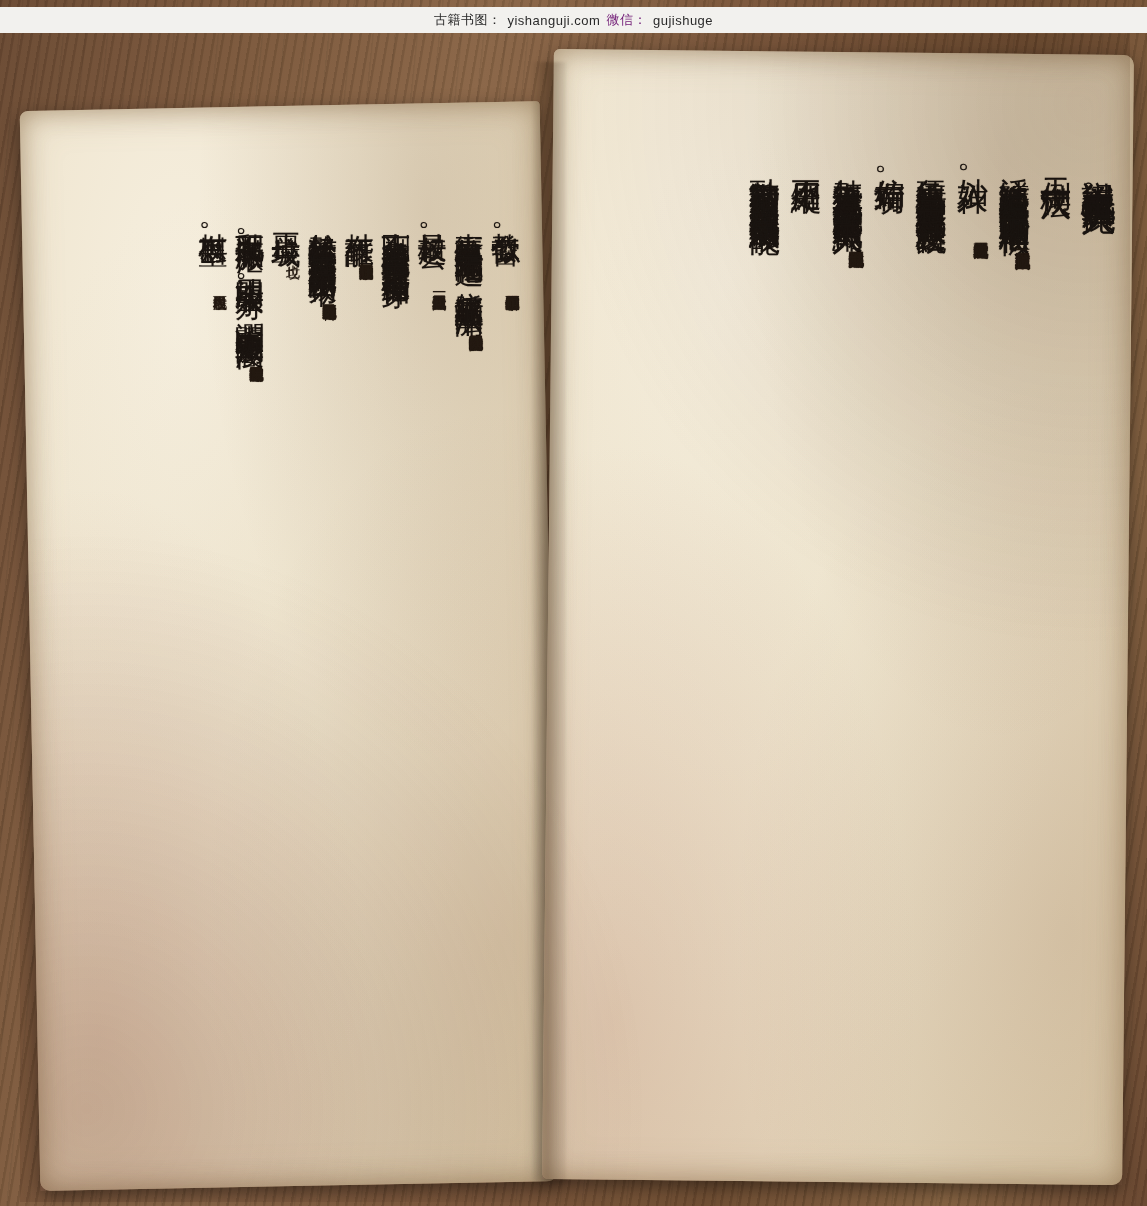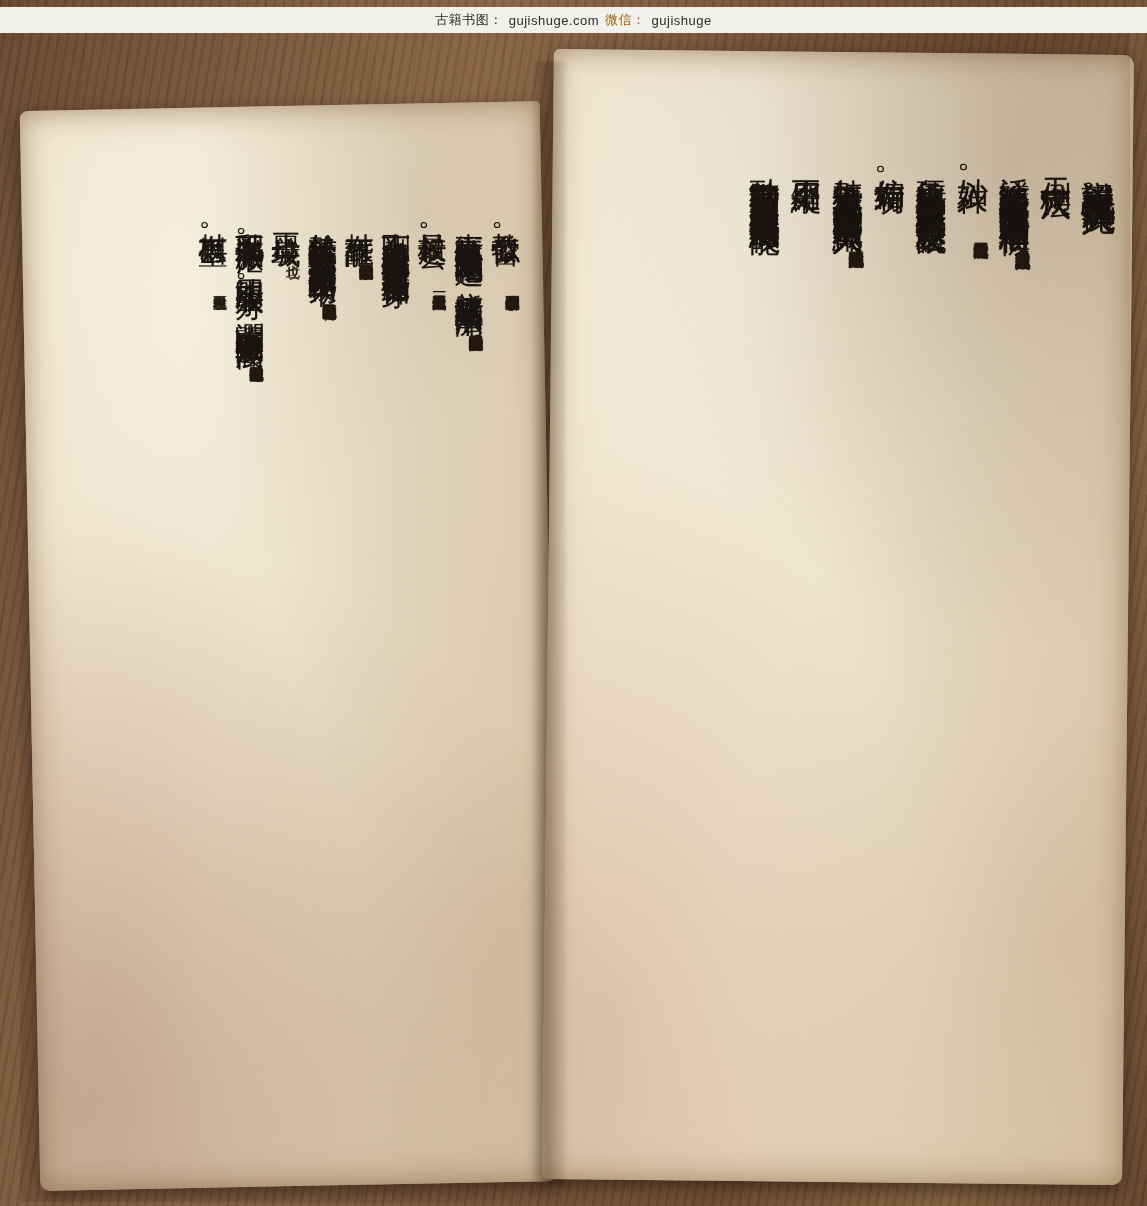--- a/index.html
+++ b/index.html
@@ -31,21 +31,21 @@
     height: 26px;
     background: #f2f1ee;
     display: flex; align-items: center; justify-content: center;
     gap: 6px;
     font-size: 13px;
     color: #2a2a2a;
     letter-spacing: .5px;
     z-index: 40;
     font-family: "Liberation Sans", sans-serif;
   }
-  #watermark .wm-sep { color: #a16207; }
+  #watermark .wm-sep { color: #701a75; }
 
   
   #book {
     position: absolute;
     left: 20px; top: 34px;
     width: 1110px; height: 1168px;
   }
   .leaf {
     position: absolute;
     background:
@@ -143,21 +143,21 @@
   }
 </style>
 </head>
 <body>
 
 <div id="page">
   <div class="wood-grain"></div>
 
   <div id="watermark">
     <span>古籍书图：</span>
-    <span>gujishuge.com</span>
+    <span>yishanguji.com</span>
     <span class="wm-sep">微信：</span>
     <span>gujishuge</span>
   </div>
 
   <div id="book">
 
     <div class="leaf" id="leaf-left">
       <div class="stain"></div>
       <div class="edge"></div>
     </div>

